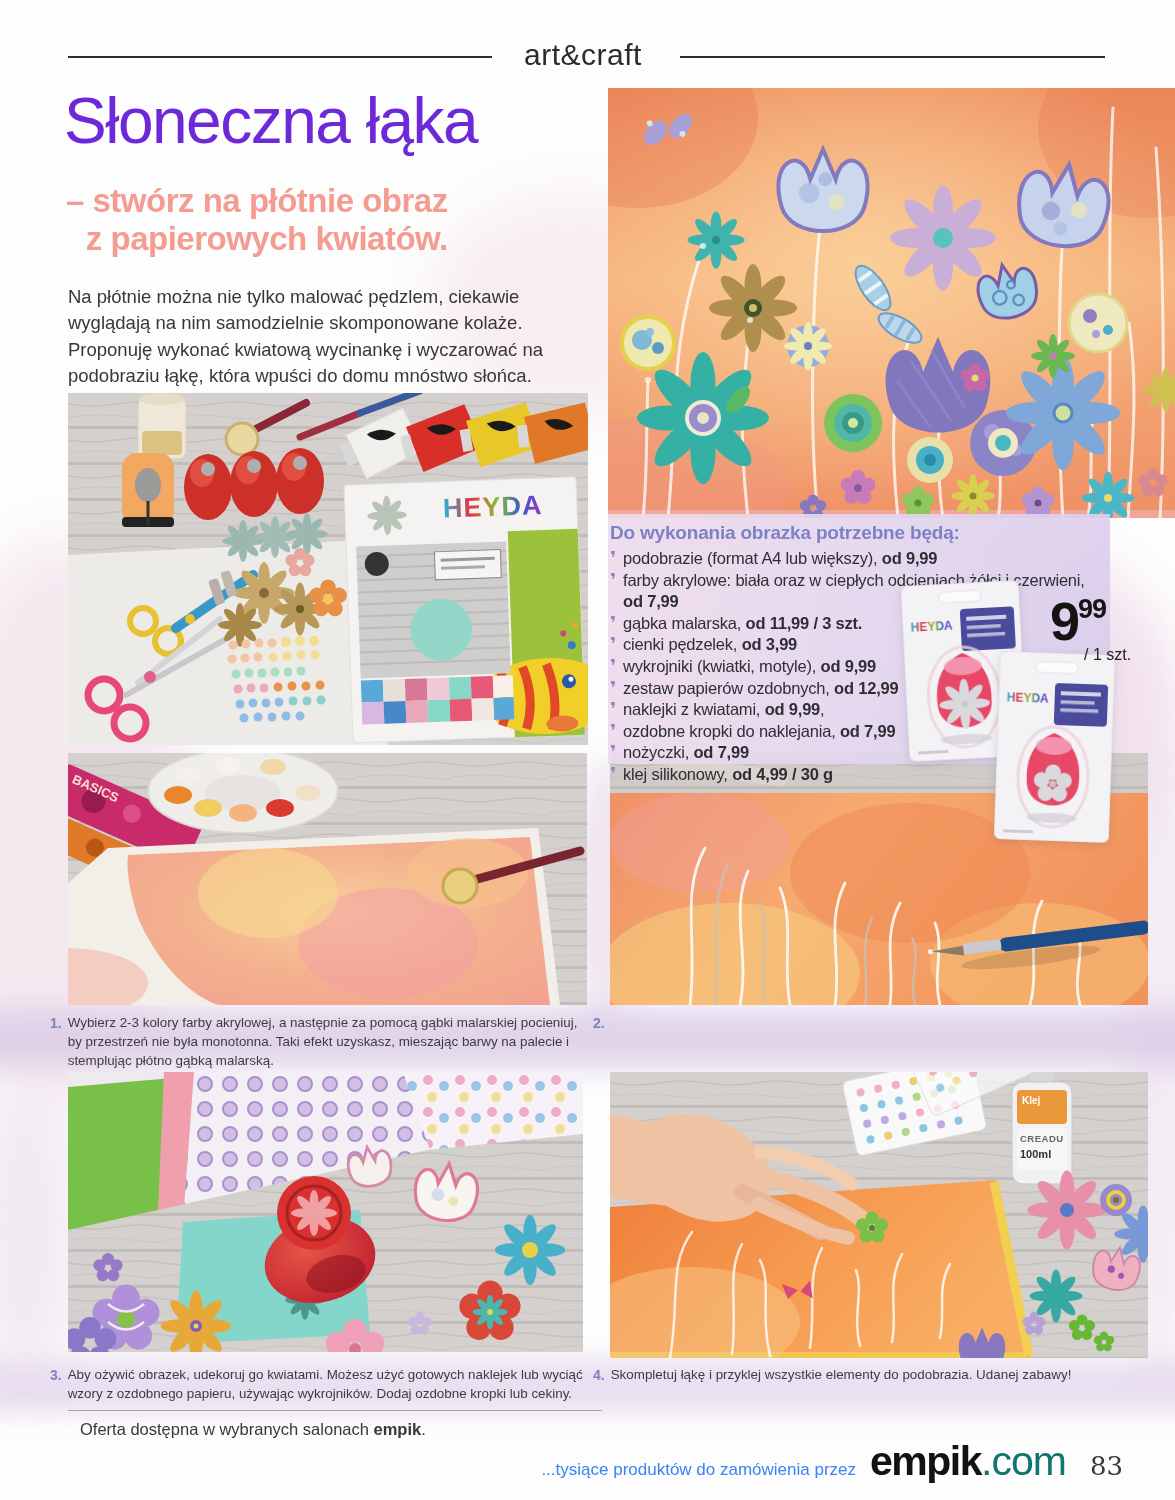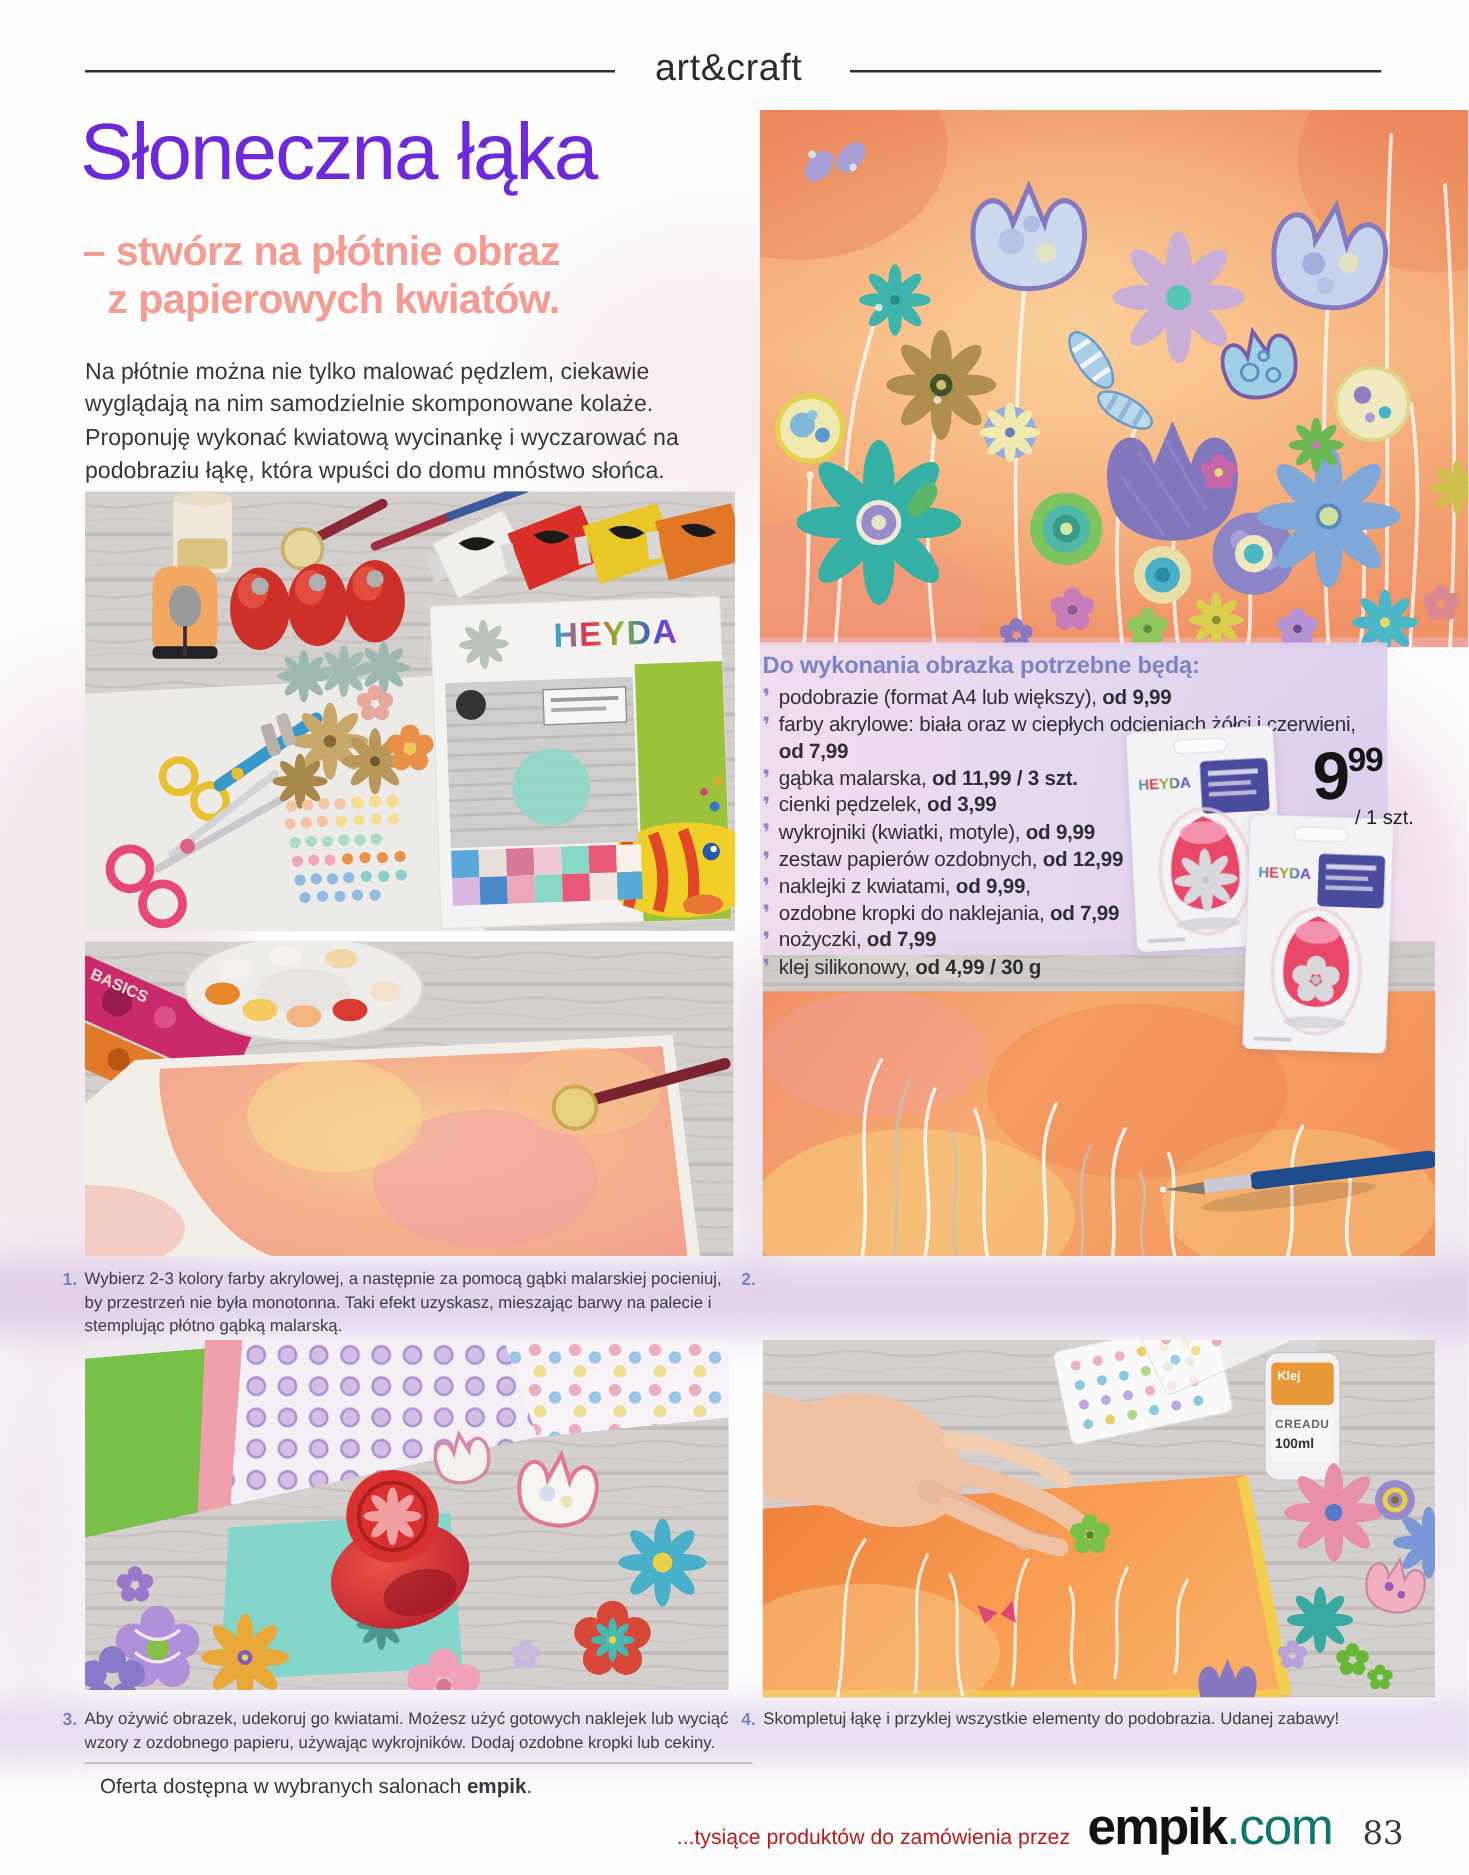--- a/index.html
+++ b/index.html
@@ -33,21 +33,21 @@
   .p-int{font-size:54px;font-weight:800;letter-spacing:-2px;}
   .p-sup{font-size:27px;font-weight:800;vertical-align:22px;letter-spacing:-1px;}
   .p-unit{font-size:16px;font-weight:500;color:#222;margin:-6px 0 0 34px;}
   
   .cap{position:absolute;display:flex;align-items:flex-start;font-size:13.4px;line-height:1.4;color:#3c3c42;z-index:2;}
   .cap .num{color:#7d81c3;font-weight:800;margin-right:6px;font-size:14px;}
   
   .divider{position:absolute;height:1px;background:#a9a5aa;z-index:2;}
   .foot-left{position:absolute;font-size:16.5px;color:#37373c;z-index:2;}
   .foot-right{position:absolute;right:52px;top:1438px;display:flex;align-items:baseline;z-index:2;}
-  .tagline{font-size:17px;color:#b91c1c;margin-right:14px;text-align:right;}
+  .tagline{font-size:17px;color:#3b82f6;margin-right:14px;text-align:right;}
   .logo-main{font-size:41px;font-weight:800;color:#121212;letter-spacing:-1.5px;}
   .logo-suffix{font-size:41px;font-weight:400;color:#0f766e;letter-spacing:-1px;}
   .pagenum{font-size:26px;color:#3a3a3a;margin-left:24px;font-family:"DejaVu Serif",serif;}
 </style>
 </head>
 <body>
 
 <div id="page">
 
   <svg width="0" height="0" style="position:absolute" aria-hidden="true">

